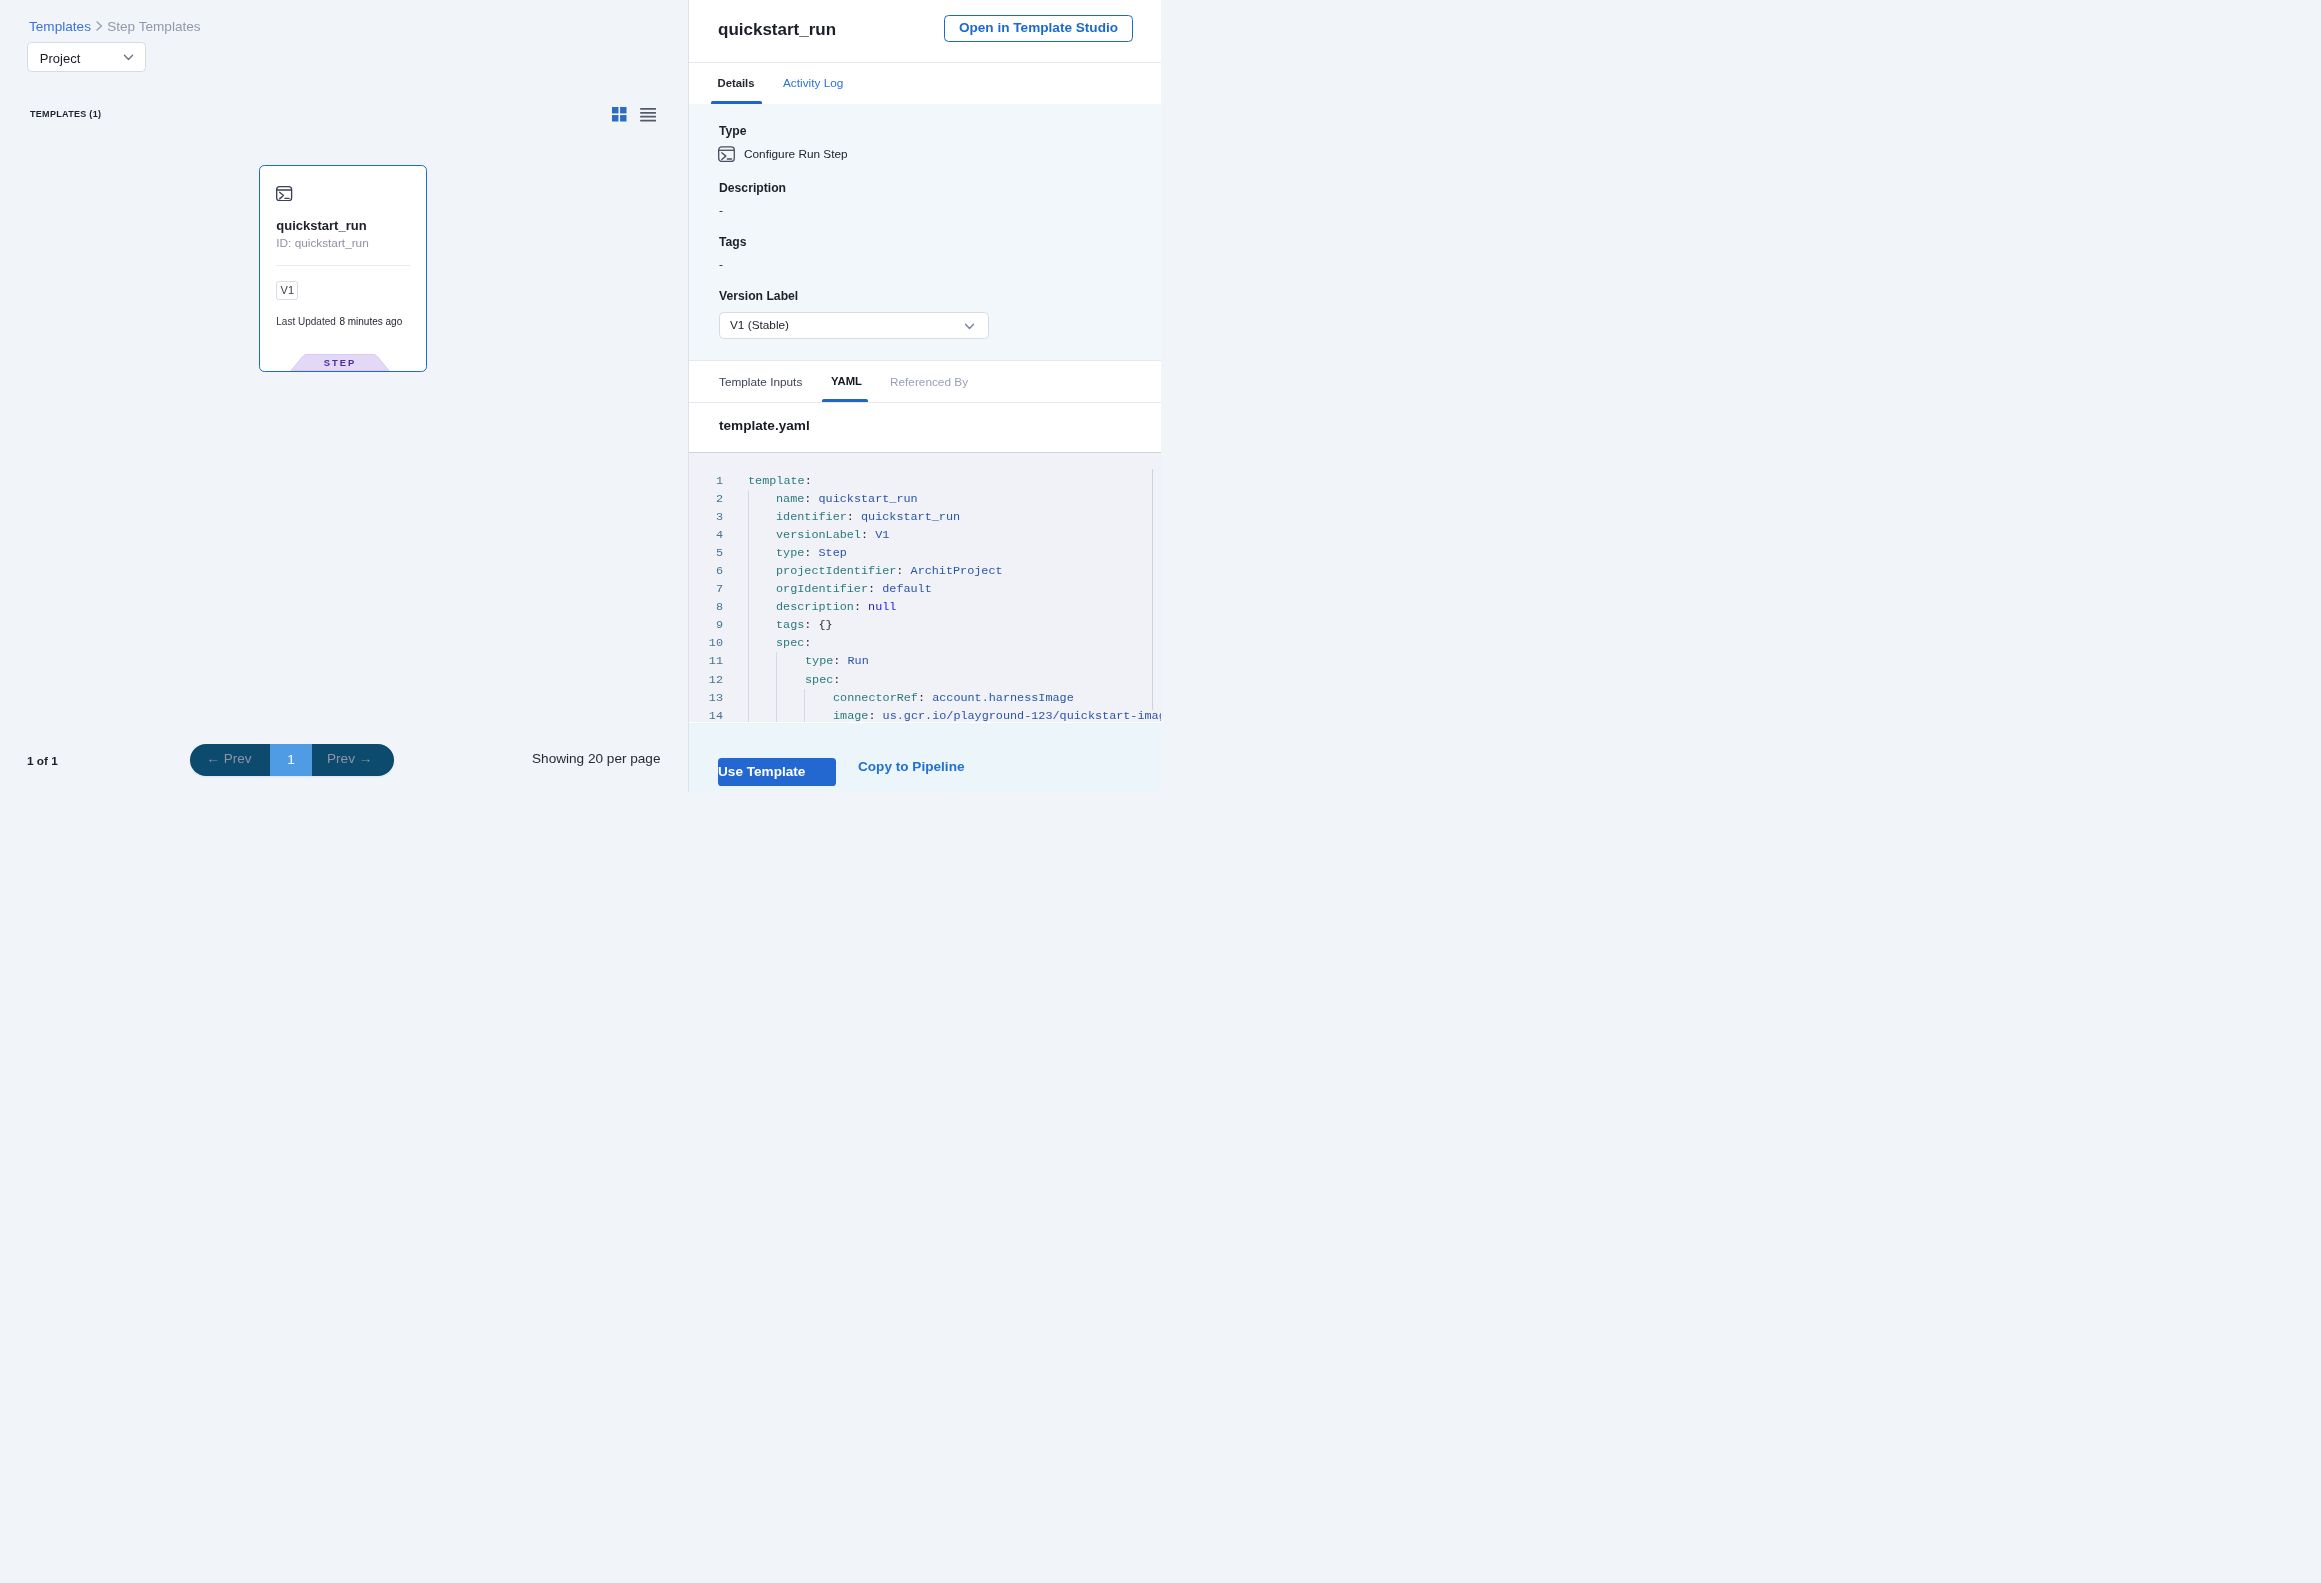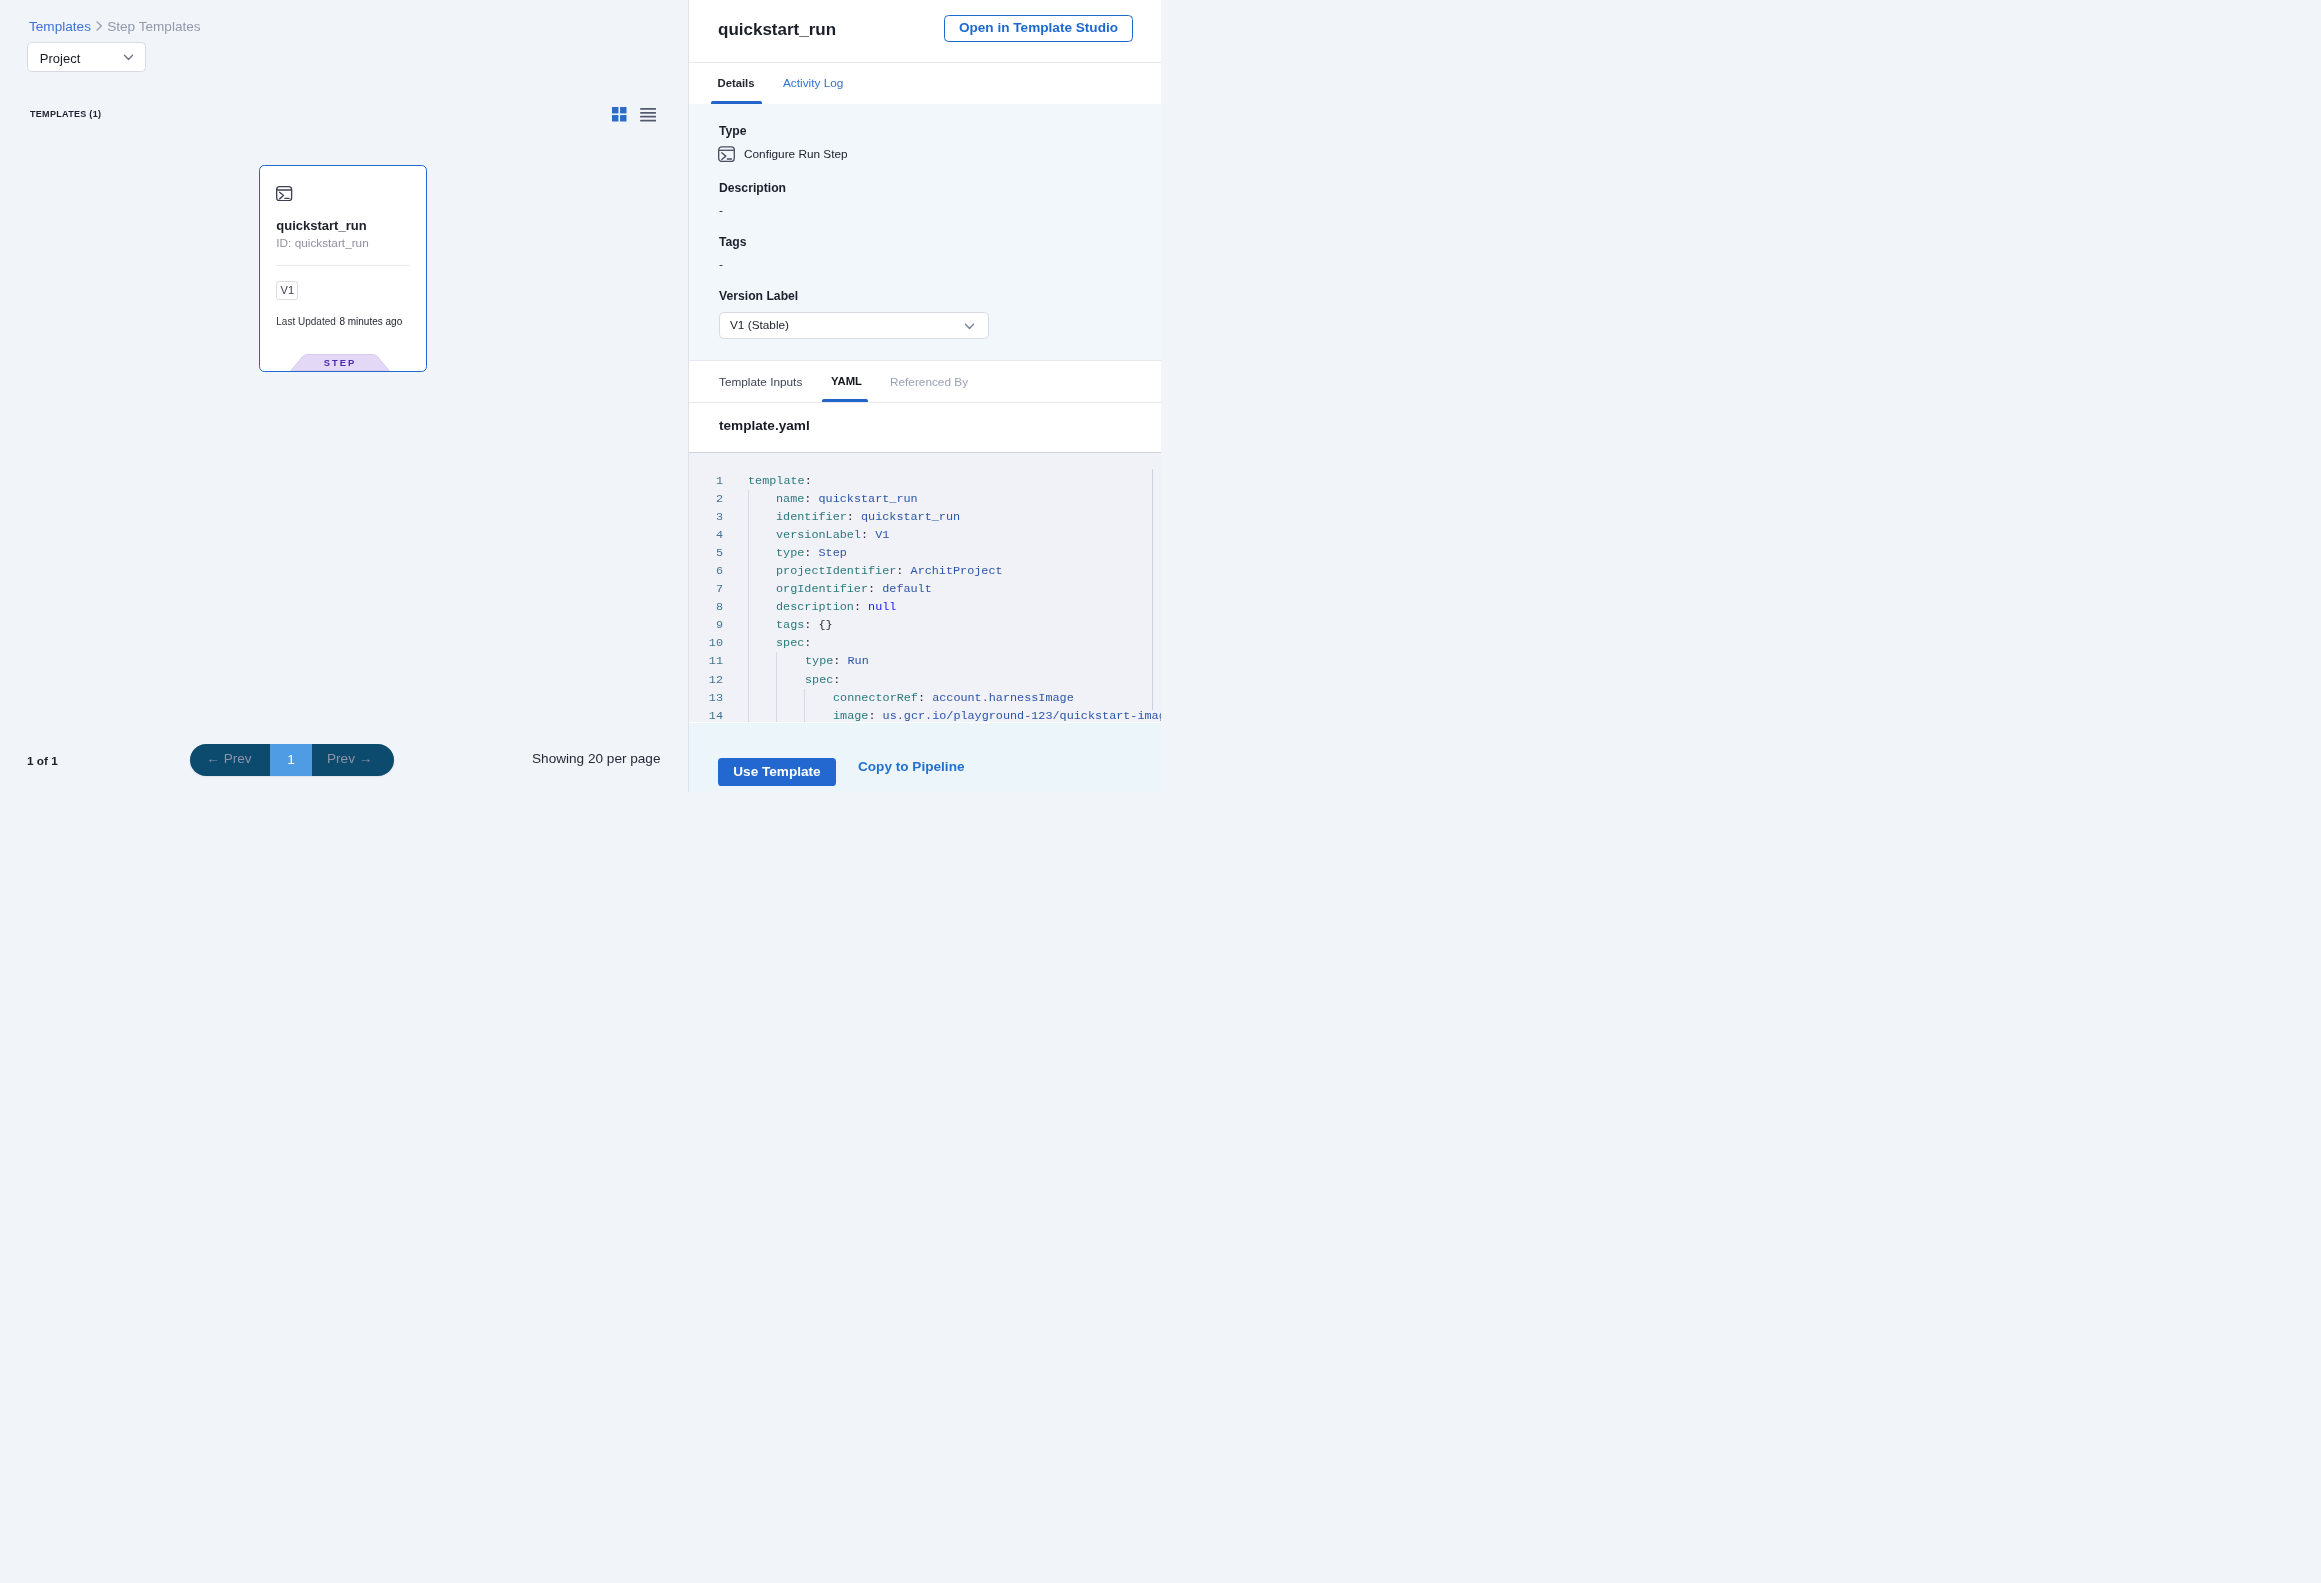--- a/index.html
+++ b/index.html
@@ -53,21 +53,21 @@
 .vselect { left:30px; top:312px; width:270px; height:27px; background:#fff; border:0.9px solid #d7dae3; border-radius:4.5px; }
 .vselect .t { position:absolute; left:10px; top:5.4px; font-size:11.8px; color:#22242e; }
 
 .code { left:0; top:452px; width:473px; height:270px; background:#f1f1f8; border-top:0.9px solid #d0d2e0; overflow:hidden; font-family:"Liberation Mono", monospace; font-size:11.8px; }
 .cl { position:absolute; white-space:pre; line-height:18px; }
 .lnum { position:absolute; width:34px; text-align:right; color:#44768f; line-height:18px; }
 .k { color:#2a7a7b; } .p { color:#2b2b33; } .v { color:#2b55a9; } .n { color:#2121ef; }
 .guide { position:absolute; width:0.9px; background:#d8d8e4; }
 
 .footer { left:0; top:723px; width:473px; height:69px; background:#ebf5fa; }
-.usebtn { left:29px; top:758px; width:118px; height:28px; background:#2368d0; border-radius:3.6px; color:#fff; font-size:13.6px; font-weight:bold; text-align:center; line-height:28px; }
+.usebtn { left:29px; top:758px; width:118px; height:28px; background:#2368d0; border-radius:3.6px; color:#fff; font-size:13.6px; font-weight:bold; line-height:28px; }
 .copylink { left:169px; top:759px; font-size:13.6px; font-weight:bold; color:#2270d2; }
 </style>
 </head>
 <body>
 <div id="left">
   <div class="abs crumbs"><a>Templates</a><svg style="margin:0 4.5px 0 5.4px" width="6.3" height="10" viewBox="0 0 7 11">
         <path d="M1.2 1 L6 5.5 L1.2 10" fill="none" stroke="#9aa0b4" stroke-width="1.6" stroke-linecap="round" stroke-linejoin="round"></path>
       </svg><span style="position:relative;top:0">Step Templates</span></div>
   <div class="abs selectbox">
       <span class="lab">Project</span>

